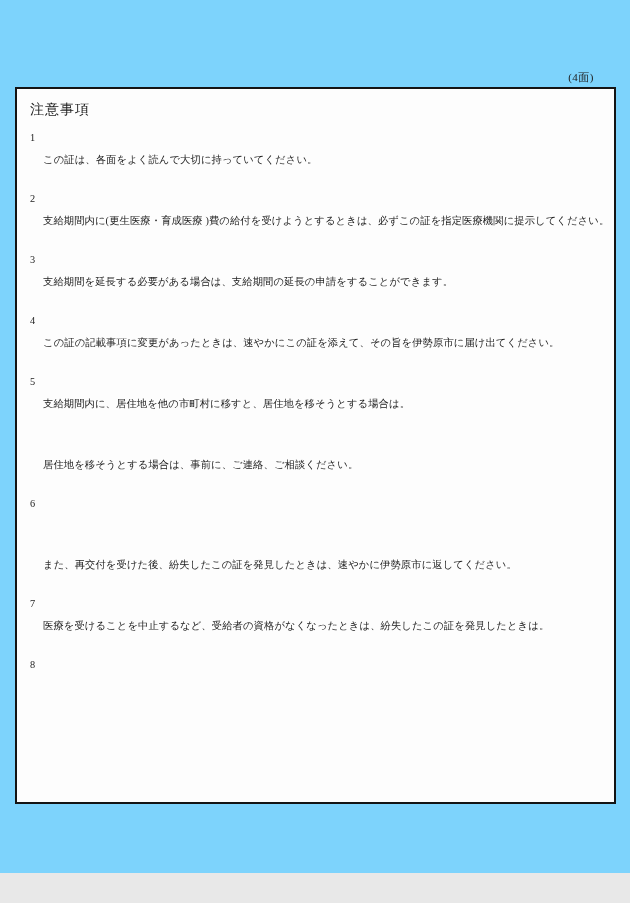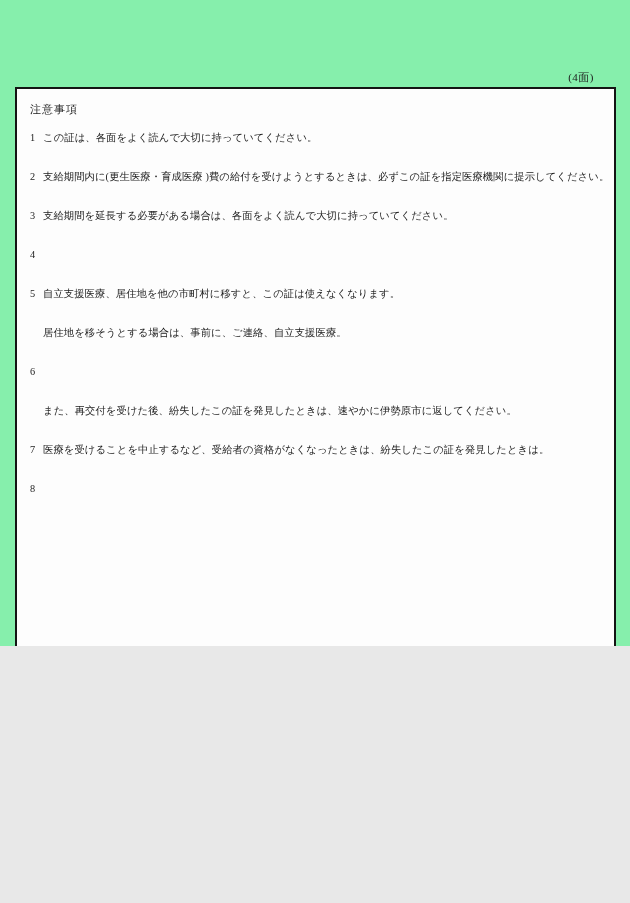--- a/index.html
+++ b/index.html
@@ -1,21 +1,21 @@
 <!DOCTYPE html>
 <html><head>
 <meta charset="utf-8">
 <style>
   * { margin: 0; padding: 0; box-sizing: border-box; }
   html, body { background: #e8e8e8; }
   .page {
     position: relative;
     width: 630px;
-    height: 646px;
-    background: #86efac;
+    height: 873px;
+    background: #7dd3fc;
     font-family: "Liberation Serif", "DejaVu Serif", serif;
     color: #1c1c1c;
     overflow: hidden;
     margin: 0 auto;
   }
   .page-label {
     position: absolute;
     top: 70px;
     right: 36px;
     font-size: 11px;
@@ -28,21 +28,21 @@
     left: 15px;
     top: 87px;
     width: 601px;
     height: 717px;
     border: 2px solid #141414;
     background: #fdfdfd;
     padding: 13px 8px 0 13px;
     overflow: hidden;
   }
   .notice-heading {
-    font-size: 11px;
+    font-size: 14px;
     line-height: 15px;
     letter-spacing: 1px;
     white-space: nowrap;
   }
   .notice-list {
     margin-top: 13px;
   }
   .notice-row {
     display: flex;
     align-items: flex-start;
@@ -51,20 +51,21 @@
     line-height: 15px;
   }
   .item-number {
     flex: 0 0 13px;
     width: 13px;
     white-space: nowrap;
   }
   .item-text {
     white-space: nowrap;
     letter-spacing: 0.1px;
+    margin-top: 22px;
   }
 </style>
 </head>
 <body>
 
 <div class="page">
 
   <div class="page-label">(4面)</div>
 
   <div class="notice-box">
@@ -78,35 +79,36 @@
         <span class="item-text">この証は、各面をよく読んで大切に持っていてください。</span>
       </div>
 
       <div class="notice-row">
         <span class="item-number">2</span>
         <span class="item-text">支給期間内に(更生医療・育成医療 )費の給付を受けようとするときは、必ずこの証を指定医療機関に提示してください。</span>
       </div>
 
       <div class="notice-row">
         <span class="item-number">3</span>
-        <span class="item-text">支給期間を延長する必要がある場合は、各面をよく読んで大切に持っていてください。</span>
+        <span class="item-text">支給期間を延長する必要がある場合は、支給期間の延長の申請をすることができます。</span>
       </div>
 
       <div class="notice-row">
         <span class="item-number">4</span>
+        <span class="item-text">この証の記載事項に変更があったときは、速やかにこの証を添えて、その旨を伊勢原市に届け出てください。</span>
       </div>
 
       <div class="notice-row">
         <span class="item-number">5</span>
-        <span class="item-text">自立支援医療、居住地を他の市町村に移すと、この証は使えなくなります。</span>
+        <span class="item-text">支給期間内に、居住地を他の市町村に移すと、居住地を移そうとする場合は。</span>
       </div>
 
       <div class="notice-row">
         <span class="item-number"></span>
-        <span class="item-text">居住地を移そうとする場合は、事前に、ご連絡、自立支援医療。</span>
+        <span class="item-text">居住地を移そうとする場合は、事前に、ご連絡、ご相談ください。</span>
       </div>
 
       <div class="notice-row">
         <span class="item-number">6</span>
       </div>
 
       <div class="notice-row">
         <span class="item-number"></span>
         <span class="item-text">また、再交付を受けた後、紛失したこの証を発見したときは、速やかに伊勢原市に返してください。</span>
       </div>

